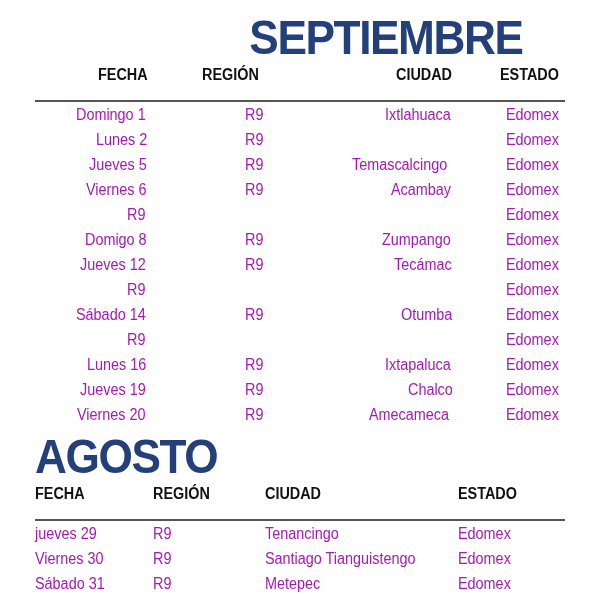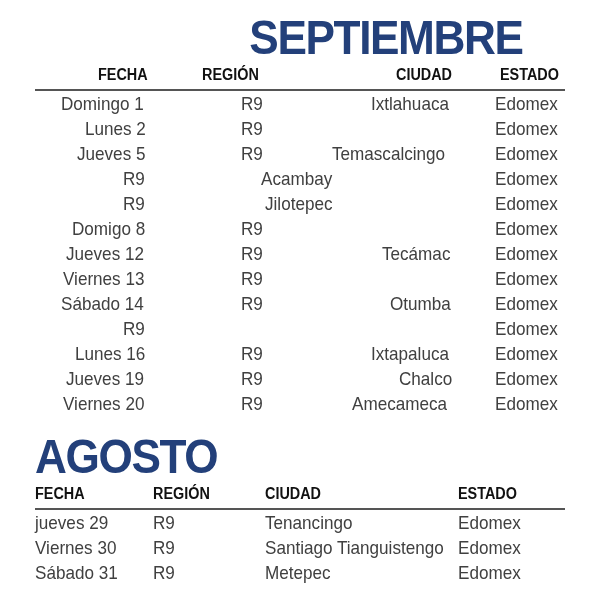--- a/index.html
+++ b/index.html
@@ -4,23 +4,23 @@
   <style>
     html, body { margin: 0; padding: 0; background: #ffffff; }
     body { width: 600px; height: 600px; position: relative; overflow: hidden;
            font-family: "Liberation Sans", "DejaVu Sans", sans-serif; color: #1a1a1a; }
     .section { position: absolute; left: 35px; width: 530px; }
     .sep { top: 14px; text-align: right; }
     .ago { top: 433px; }
     .month-title { font-family: "Liberation Sans", sans-serif; font-weight: 700;
                    font-size: 48px; line-height: 48px; color: #23407a; letter-spacing: -1.5px;
                    transform: scaleX(0.92); transform-origin: left; white-space: nowrap; margin: 0; }
-    .header-row { display: flex; height: 22px; align-items: flex-end; padding-bottom: 5px;
+    .header-row { display: flex; height: 22px; align-items: flex-end; padding-bottom: 16px;
                   border-bottom: 2px solid #555555; font-weight: 700; font-size: 16px; color: #111; }
-    .row { display: flex; height: 25px; align-items: center; font-size: 19px; color: #404040; }
+    .row { display: flex; height: 25px; align-items: center; font-size: 16px; color: #a21caf; }
     .c1 { width: 118px; white-space: nowrap; }
     .c2 { width: 112px; white-space: nowrap; }
     .c3 { width: 193px; white-space: nowrap; }
     .c4 { flex: 1; white-space: nowrap; }
     .cond { transform: scaleX(0.9); transform-origin: left; display: inline-block; }
   </style>
 </head>
 <body>
 
 <div class="section sep">
@@ -43,42 +43,42 @@
         <div class="c2"><span class="cond">R9</span></div>
         <div class="c4"><span class="cond">Edomex</span></div>
       </div>
     <div class="row">
         <div class="c1"><span class="cond">Jueves 5</span></div>
         <div class="c2"><span class="cond">R9</span></div>
         <div class="c3"><span class="cond">Temascalcingo</span></div>
         <div class="c4"><span class="cond">Edomex</span></div>
       </div>
     <div class="row">
+        <div class="c1"><span class="cond">Viernes 6</span></div>
         <div class="c2"><span class="cond">R9</span></div>
         <div class="c3"><span class="cond">Acambay</span></div>
         <div class="c4"><span class="cond">Edomex</span></div>
       </div>
     <div class="row">
         <div class="c2"><span class="cond">R9</span></div>
-        <div class="c3"><span class="cond">Jilotepec</span></div>
         <div class="c4"><span class="cond">Edomex</span></div>
       </div>
     <div class="row">
         <div class="c1"><span class="cond">Domigo 8</span></div>
         <div class="c2"><span class="cond">R9</span></div>
+        <div class="c3"><span class="cond">Zumpango</span></div>
         <div class="c4"><span class="cond">Edomex</span></div>
       </div>
     <div class="row">
         <div class="c1"><span class="cond">Jueves 12</span></div>
         <div class="c2"><span class="cond">R9</span></div>
         <div class="c3"><span class="cond">Tecámac</span></div>
         <div class="c4"><span class="cond">Edomex</span></div>
       </div>
     <div class="row">
-        <div class="c1"><span class="cond">Viernes 13</span></div>
         <div class="c2"><span class="cond">R9</span></div>
         <div class="c4"><span class="cond">Edomex</span></div>
       </div>
     <div class="row">
         <div class="c1"><span class="cond">Sábado 14</span></div>
         <div class="c2"><span class="cond">R9</span></div>
         <div class="c3"><span class="cond">Otumba</span></div>
         <div class="c4"><span class="cond">Edomex</span></div>
       </div>
     <div class="row">

